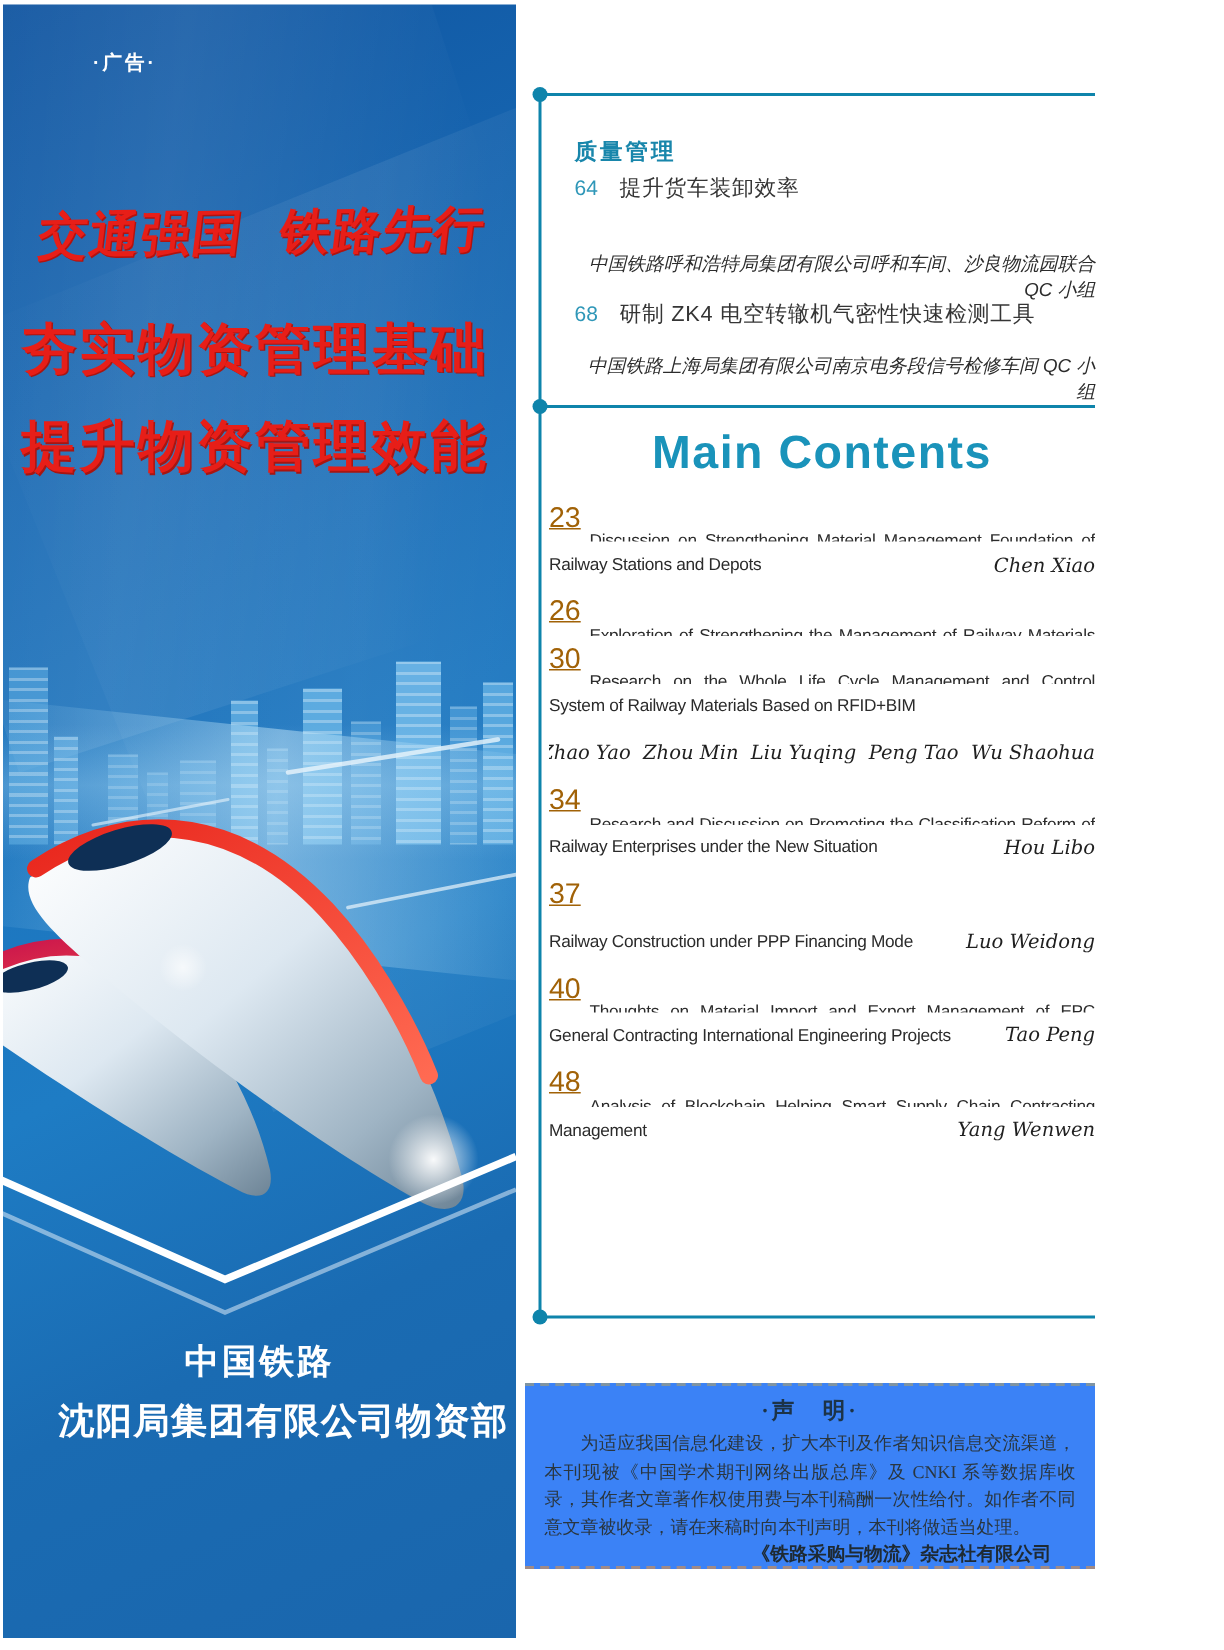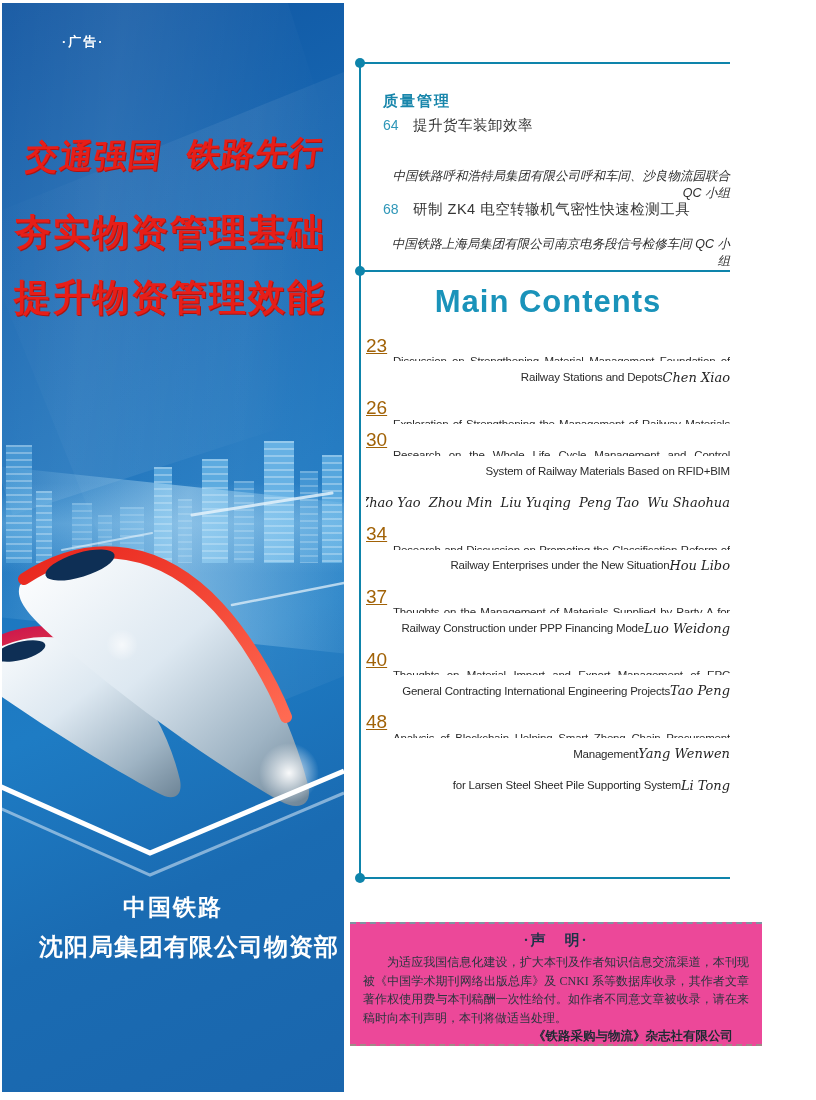--- a/index.html
+++ b/index.html
@@ -44,28 +44,28 @@
   .qc1{top:116px;} .qo1{top:168px;} .qc2{top:200px;} .qo2{top:236px;}
 
   
   .mc-title{position:absolute;left:366px;top:284px;width:364px;text-align:center;
             font-size:31px;font-weight:800;color:#1a93ba;letter-spacing:1px;}
   .toc{position:absolute;left:366px;top:330px;width:364px;}
   .toc-line{height:31.4px;display:flex;align-items:center;overflow:hidden;}
   .enum{flex:0 0 27px;color:#a16207;font-size:19px;text-decoration:underline;}
   .jt{flex:1;font-size:11.5px;letter-spacing:-0.2px;color:#2b2b2b;
       text-align:justify;text-align-last:justify;height:16px;line-height:16px;overflow:hidden;margin-top:31px;}
-  .l2{justify-content:flex-end;}
+  .l2{justify-content:space-between;}
   .t2{font-size:11.5px;letter-spacing:-0.2px;color:#2b2b2b;white-space:nowrap;}
   .auth{font-family:"DejaVu Serif",serif;font-style:italic;font-size:13px;color:#1f1f1f;white-space:pre;}
   .l3{justify-content:flex-end;}
 
   
-  .statement{position:absolute;left:350px;top:922px;width:412px;height:124px;box-sizing:border-box;
-             background:#ec4899;border-top:2px dashed #7f94a2;border-bottom:2px dashed #a08a86;
+  .statement{position:absolute;left:350px;top:922px;width:380px;height:124px;box-sizing:border-box;
+             background:#3b82f6;border-top:2px dashed #7f94a2;border-bottom:2px dashed #a08a86;
              padding:7px 13px 5px 13px;}
   .st-title{text-align:center;font-size:15px;font-weight:bold;color:#1c3347;letter-spacing:2px;
             font-family:"Liberation Serif",serif;}
   .st-body{margin-top:3px;font-family:"Liberation Serif",serif;font-size:12px;line-height:18.5px;
            color:#2a363f;text-indent:2em;text-align:justify;}
   .st-sign{margin-top:1px;text-align:right;padding-right:16px;font-family:"Liberation Serif",serif;
            font-size:12.5px;color:#1e2a33;font-weight:bold;}
 </style>
 </head>
 <body>
@@ -214,21 +214,20 @@
         </div>
       <div class="toc-line l2">
           <span class="t2">Railway Enterprises under the New Situation</span>
           <span class="auth">Hou Libo</span>
         </div>
     </div>
 
     <div>
       <div class="toc-line l1">
           <span class="enum">37</span>
-          <span class="jt">Thoughts on the Management of Materials Supplied by Party A for</span>
         </div>
       <div class="toc-line l2">
           <span class="t2">Railway Construction under PPP Financing Mode</span>
           <span class="auth">Luo Weidong</span>
         </div>
     </div>
 
     <div>
       <div class="toc-line l1">
           <span class="enum">40</span>
@@ -236,33 +235,29 @@
         </div>
       <div class="toc-line l2">
           <span class="t2">General Contracting International Engineering Projects</span>
           <span class="auth">Tao Peng</span>
         </div>
     </div>
 
     <div>
       <div class="toc-line l1">
           <span class="enum">48</span>
-          <span class="jt">Analysis of Blockchain Helping Smart Zheng Chain Procurement</span>
+          <span class="jt">Analysis of Blockchain Helping Smart Supply Chain Contracting</span>
         </div>
       <div class="toc-line l2">
           <span class="t2">Management</span>
           <span class="auth">Yang Wenwen</span>
         </div>
     </div>
 
     <div>
-      <div class="toc-line l2">
-          <span class="t2">for Larsen Steel Sheet Pile Supporting System</span>
-          <span class="auth">Li Tong</span>
-        </div>
     </div>
 
   </div>
 
   <div class="statement">
     <div class="st-title">·声　明·</div>
     <div class="st-body">为适应我国信息化建设，扩大本刊及作者知识信息交流渠道，本刊现被《中国学术期刊网络出版总库》及 CNKI 系等数据库收录，其作者文章著作权使用费与本刊稿酬一次性给付。如作者不同意文章被收录，请在来稿时向本刊声明，本刊将做适当处理。</div>
     <div class="st-sign">《铁路采购与物流》杂志社有限公司</div>
   </div>
 

